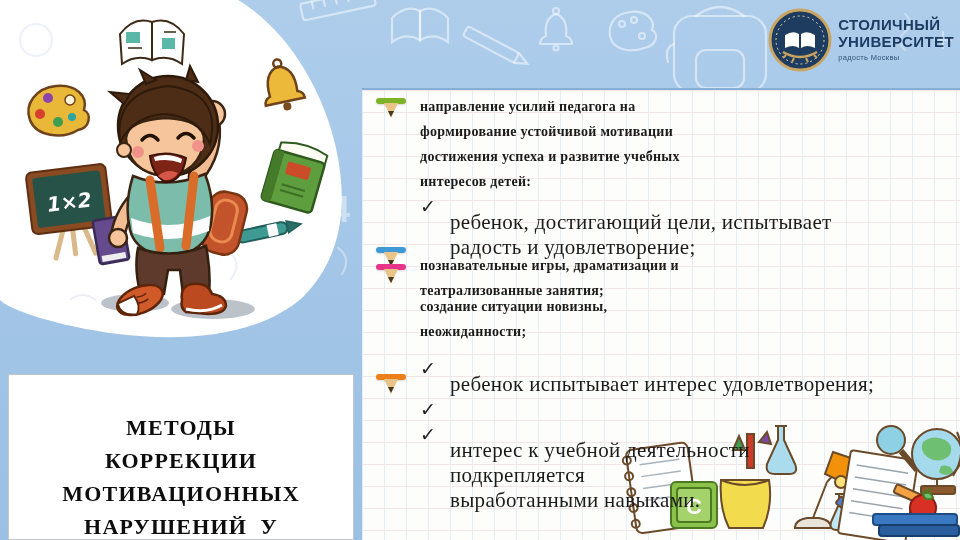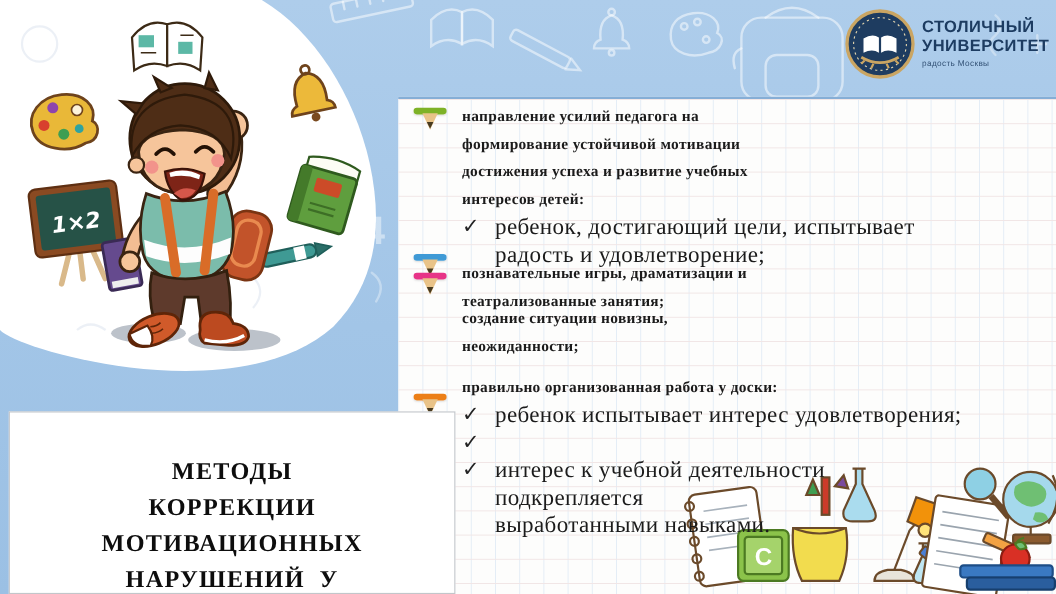--- a/index.html
+++ b/index.html
@@ -30,23 +30,23 @@
   .pencil .pbody{width:15px;height:16px;background:linear-gradient(90deg,var(--c) 60%,var(--cd));}
   .pencil .tip{width:0;height:0;border-left:7.5px solid transparent;border-right:7.5px solid transparent;
                border-top:15px solid #e9c388;}
   .pencil .point{width:0;height:0;border-left:3px solid transparent;border-right:3px solid transparent;
                  border-top:6px solid #473a20;margin-top:-7px;}
   .bullet-text{flex:1;color:#1b1b1b;letter-spacing:.3px;}
   .bullet-heading{font-weight:bold;font-size:14px;line-height:25px;white-space:pre-line;}
   .checks{list-style:none;margin:0;padding:0;font-size:21px;line-height:25px;}
   .checks li{display:flex;}
   .check{width:30px;flex:none;font-size:19px;color:#222;}
-  .itext{white-space:pre-line;}
+  .itext{white-space:pre-line;margin-top:16px;}
   
-  .title-box{position:absolute;left:8px;top:374px;width:406px;height:166px;background:#ffffff;
+  .title-box{position:absolute;left:8px;top:374px;width:346px;height:166px;background:#ffffff;
              border:1px solid #c2c6ca;box-sizing:border-box;display:flex;justify-content:center;}
   .title-text{margin-top:36px;font-weight:bold;font-size:22px;line-height:33px;letter-spacing:1.2px;
               color:#0d0d0d;text-align:center;white-space:pre-wrap;}
   
   .logo{position:absolute;right:6px;top:8px;display:flex;align-items:flex-start;gap:6px;}
   .logo-text{font-family:"Liberation Sans",sans-serif;color:#1d3c61;padding-top:8px;}
   .logo-l1,.logo-l2{font-weight:bold;font-size:15px;line-height:17px;letter-spacing:.4px;}
   .logo-sub{font-size:7.5px;margin-top:3px;opacity:.85;letter-spacing:.3px;}
 </style>
 </head>
@@ -352,21 +352,20 @@
 
   <div class="bullet-block b3" style="--c: #ec7f17; --cd: #c86208;">
     <div class="pencil">
       <span class="sq"></span>
             <span class="collar"></span>
             <span class="pbody"></span>
       <span class="tip"></span>
             <span class="point"></span>
     </div>
     <div class="bullet-text">
-      <div class="bullet-heading">правильно организованная работа у доски:</div>
       <ul class="checks">
               <li>
                 <span class="check">✓</span>
                 <span class="itext">ребенок испытывает интерес удовлетворения;</span>
               </li>
               <li>
                 <span class="check">✓</span>
               </li>
               <li>
                 <span class="check">✓</span>

